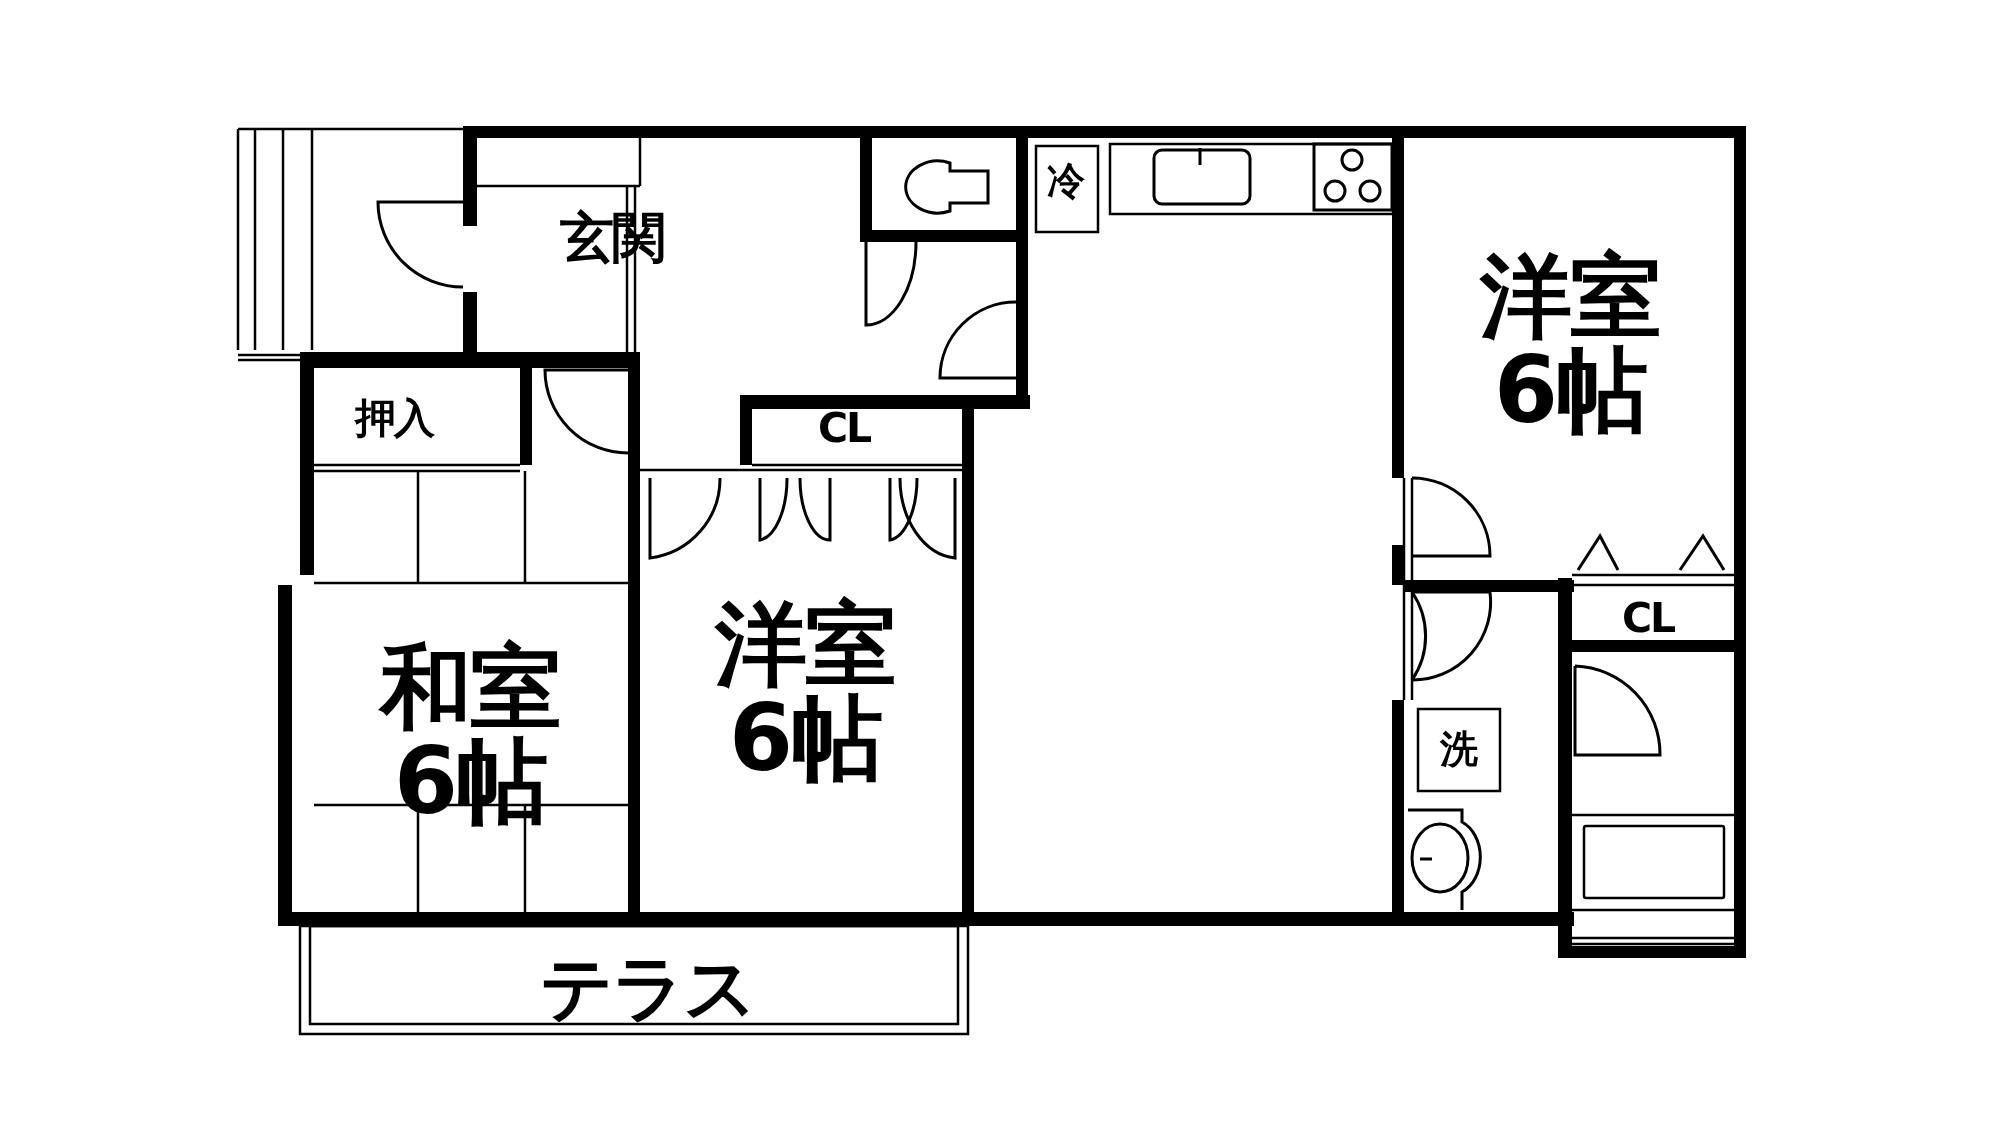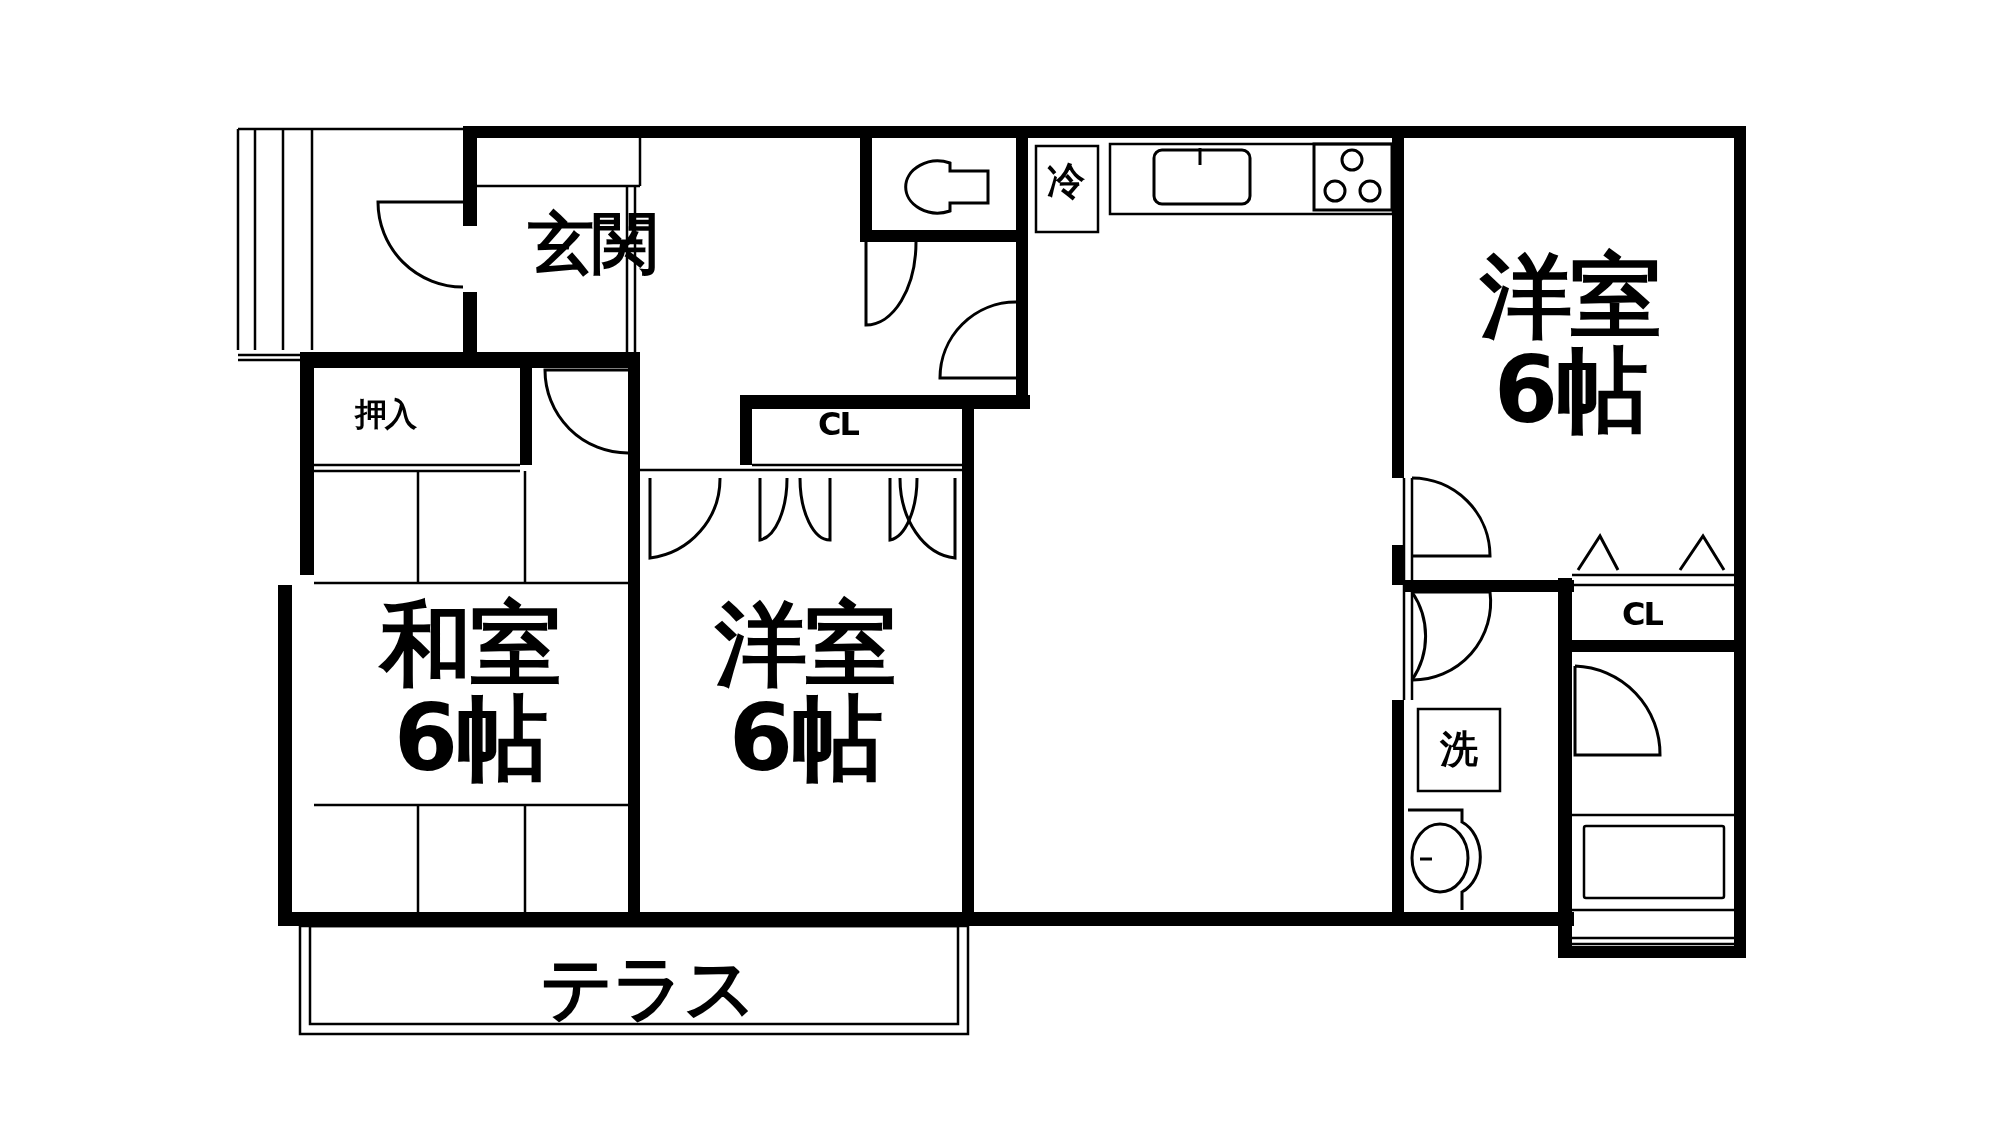--- a/index.html
+++ b/index.html
@@ -1,20 +1,20 @@
 <!DOCTYPE html>
 <html><head>
 <meta charset="utf-8">
 <style>
   html,body{margin:0;padding:0;background:#ffffff;}
   body{width:2000px;height:1125px;position:relative;overflow:hidden;font-family:"DejaVu Sans","Liberation Sans",sans-serif;}
   #plan{position:absolute;left:0;top:0;width:2000px;height:1125px;}
   .lbl{position:absolute;color:#000;font-weight:bold;text-align:center;line-height:1.02;white-space:pre;font-family:"DejaVu Sans","Liberation Sans",sans-serif;letter-spacing:-2px;}
   .room-big{font-size:92px;}
-  .room-sm{font-size:32px;}
+  .room-sm{font-size:41px;}
   .room-xs{font-size:38px;}
   .k{fill:none;stroke:#000;}
   .w{fill:#000;stroke:none;}
 </style>
 </head>
 <body>
 
 <svg id="plan" viewBox="0 0 2000 1125" xmlns="http://www.w3.org/2000/svg">
 
   <g class="w">
@@ -172,26 +172,26 @@
   <g class="k" stroke-width="2.5">
     <rect x="1418" y="709" width="82" height="82"></rect>
   </g>
   <g class="k" stroke-width="3">
     <path d="M1408 810 L1462 810 L1462 822 A30 38 0 0 1 1462 892 L1462 910"></path>
     <ellipse cx="1440" cy="858" rx="28" ry="34"></ellipse>
     <line x1="1420" y1="859" x2="1432" y2="859"></line>
   </g>
 </svg>
 
-<div class="lbl room-big" style="left:528px;top:210px;font-size:66px;">玄関</div>
+<div class="lbl room-big" style="left:560px;top:210px;font-size:54px;">玄関</div>
 <div class="lbl room-sm" style="left:355px;top:398px;">押入</div>
 <div class="lbl room-sm" style="left:818px;top:408px;">CL</div>
 
 <div style="position:absolute;left:340px;top:598px;width:260px;text-align:center;">
-  <div class="lbl room-big" style="position:static;">和室</div>
+  <div class="lbl room-big" style="position:static;margin-top:43px;">和室</div>
   <div class="lbl room-big" style="position:static;">6帖</div>
 </div>
 
 <div style="position:absolute;left:670px;top:598px;width:270px;text-align:center;">
   <div class="lbl room-big" style="position:static;">洋室</div>
   <div class="lbl room-big" style="position:static;">6帖</div>
 </div>
 
 <div style="position:absolute;left:1010px;top:430px;width:380px;text-align:center;">
 </div>

